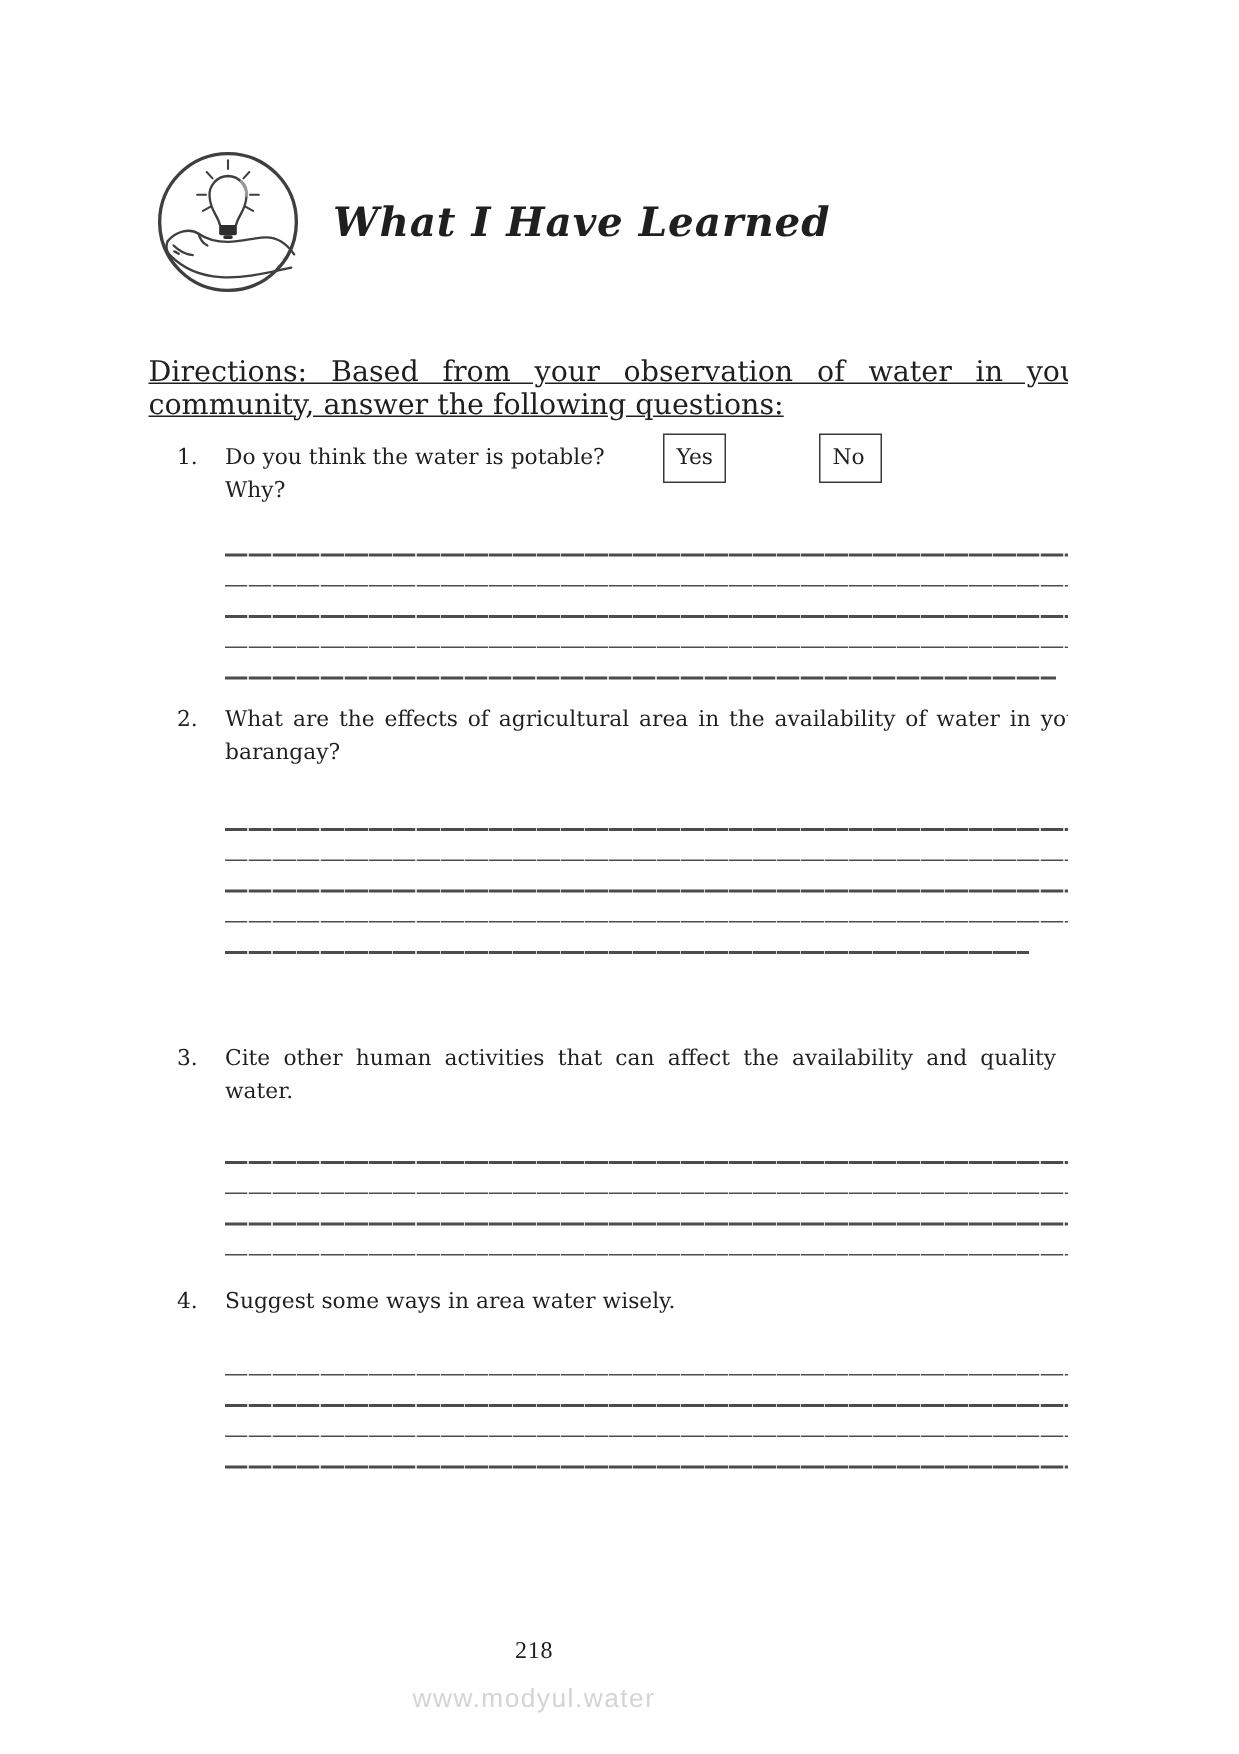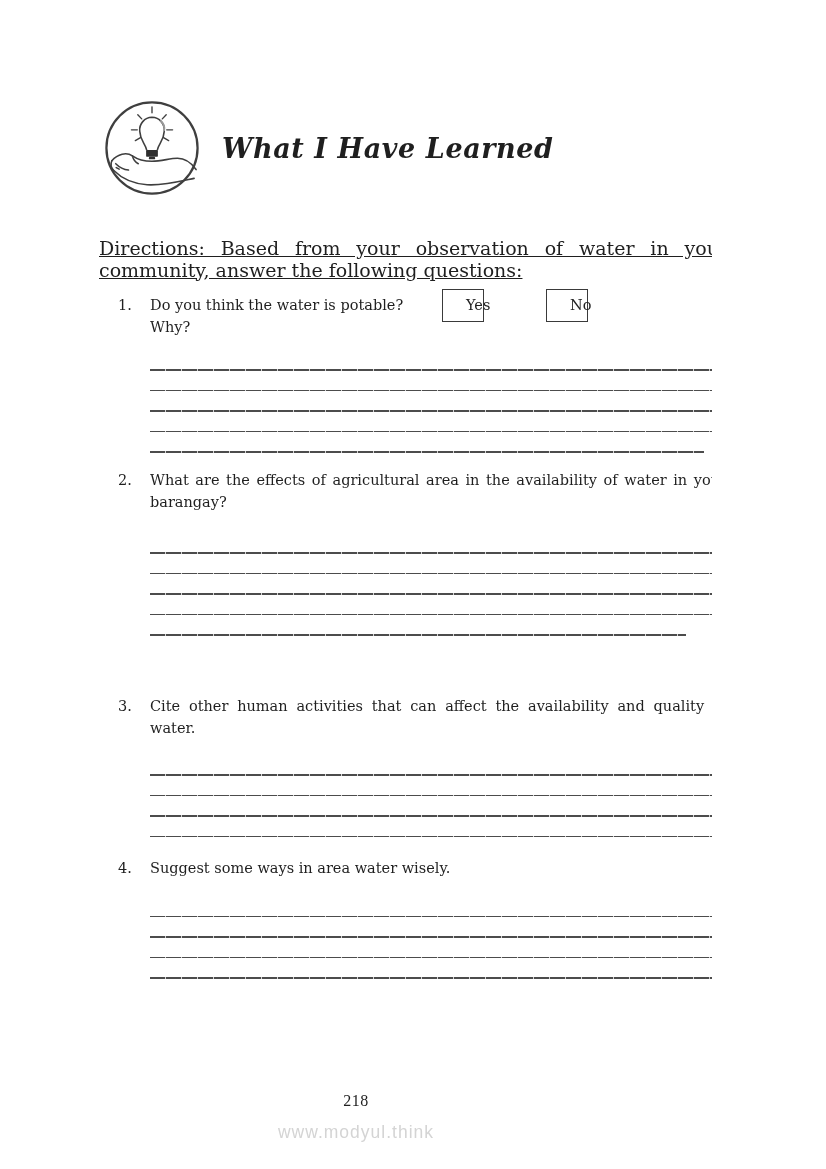--- a/index.html
+++ b/index.html
@@ -19,21 +19,21 @@
   
   .question { position: absolute; left: 99px; width: 629px; }
   .q1 { top: 295px; } .q2 { top: 470px; } .q3 { top: 696px; } .q4 { top: 858px; }
   .qrow { display: flex; font-size: 14.5px; line-height: 21.5px; }
   .qnum { width: 51px; padding-left: 19px; box-sizing: border-box; flex: 0 0 auto; }
   .qtext { width: 577px; text-align: justify; text-align-last: left; position: relative; }
   
   .check-box {
     position: absolute; top: -6px; width: 42px; height: 33px; box-sizing: border-box;
     border: 1.5px solid #3a3a3a; background: #ffffff; display: flex; align-items: center;
-    padding-left: 23px; font-size: 14.5px; cursor: pointer;
+    padding-left: 8px; font-size: 14.5px; cursor: pointer;
   }
   .yes-box { left: 292px; } .no-box { left: 352px; margin-left: 44px; }
   
   .lines { margin-left: 51px; }
   .q1 .lines { margin-top: 12px; } .q2 .lines { margin-top: 20px; }
   .q3 .lines { margin-top: 16px; } .q4 .lines { margin-top: 17px; }
   .line { height: 20.5px; width: 572px; position: relative; }
   .line::after {
     content: ''; position: absolute; left: 0; right: 0; bottom: 0; height: 1.3px;
     background: repeating-linear-gradient(90deg, #4c4c4c 0 15px, rgba(76,76,76,0.25) 15px 16px);
@@ -139,15 +139,15 @@
     </div>
     <div class="lines">
         <div class="line"></div>
         <div class="line"></div>
         <div class="line"></div>
         <div class="line"></div>
       </div>
   </div>
 
   <div class="page-number">218</div>
-  <div class="watermark">www.modyul.think</div>
+  <div class="watermark">www.modyul.water</div>
 
 </div>
 
 </body></html>

